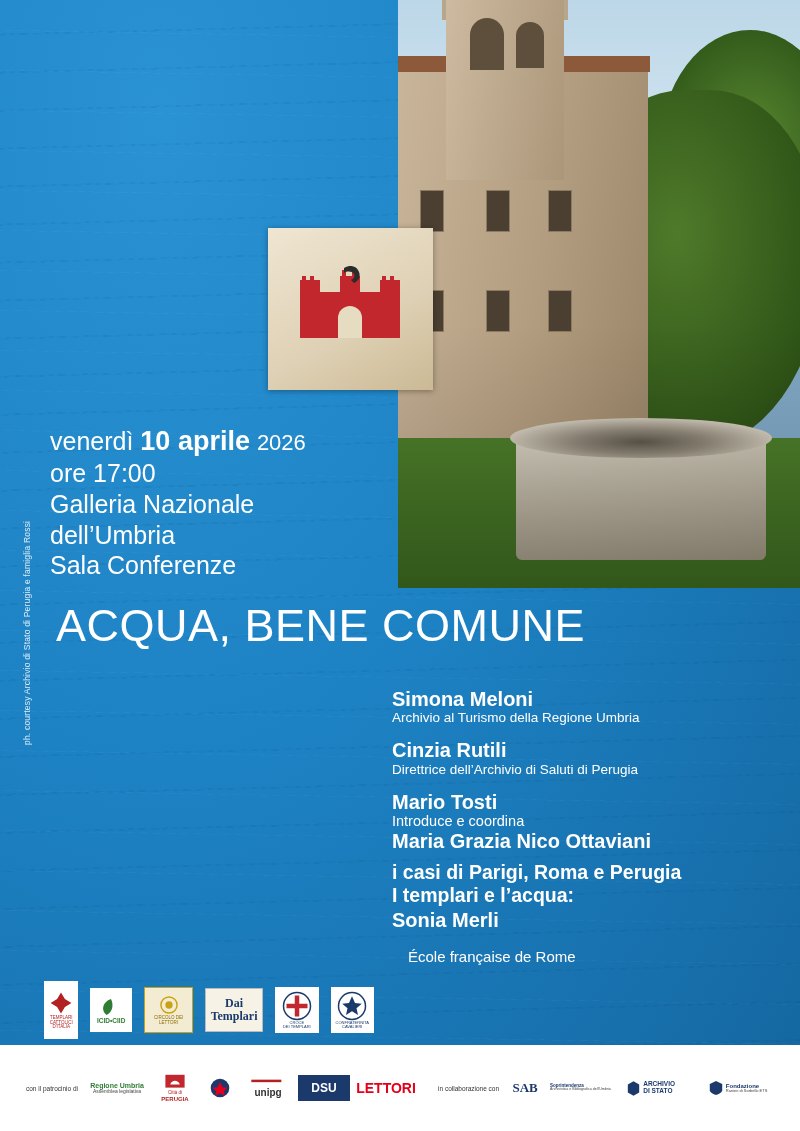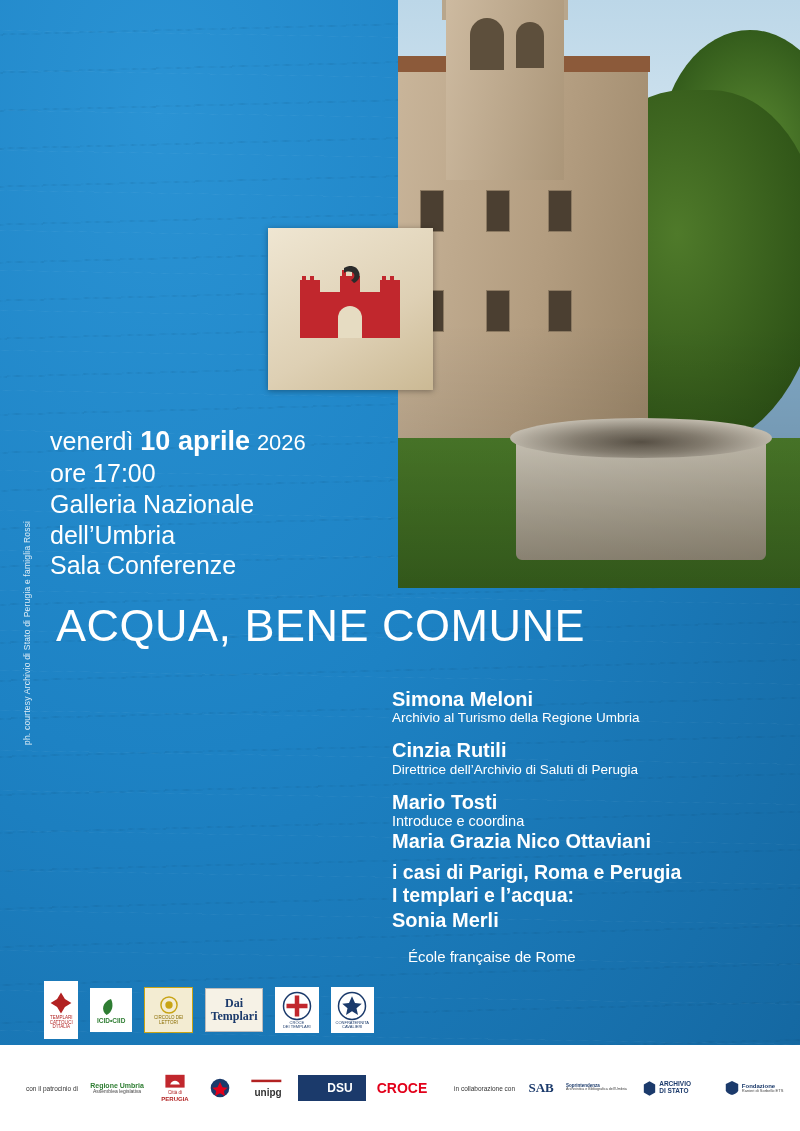--- a/index.html
+++ b/index.html
@@ -429,25 +429,25 @@
           <circle cx="15" cy="13" r="11" fill="#1b3a6b"></circle>
           <path d="M15 6 l3 6 6 .6 -4.5 4 1.4 6 -5.9 -3.4 -5.9 3.4 1.4 -6 -4.5 -4 6 -.6 z" fill="#e2001a"></path>
         </svg>
       </div>
       <div class="foot-logo" style="width:46px;height:30px;">
         <svg viewBox="0 0 40 12" width="36" height="10">
           <rect x="0" y="2" width="36" height="3" fill="#b22222"></rect>
         </svg>
         <span style="font-size:10px;font-weight:bold;color:#333;">unipg</span>
       </div>
-      <div class="foot-logo" style="width:52px;height:26px;background:#1b3a6b;color:#fff;padding-left:16px;">
+      <div class="foot-logo" style="width:52px;height:26px;background:#1b3a6b;color:#fff;">
         <span style="font-size:12px;font-weight:bold;color:#fff;">DSU</span>
       </div>
       <div class="foot-logo" style="width:58px;height:26px;">
-        <span style="font-size:14px;font-weight:bold;color:#e2001a;">CROCE</span>
+        <span style="font-size:14px;font-weight:bold;color:#e2001a;">LETTORI</span>
       </div>
     </div>
 
     <div class="foot-div"></div>
 
     <div class="foot-group">
       <div style="display:flex;flex-direction:column;justify-content:flex-start;margin-right:4px;">
         <span class="foot-label">in collaborazione con</span>
       </div>
       <div class="foot-logo" style="width:36px;height:30px;">

